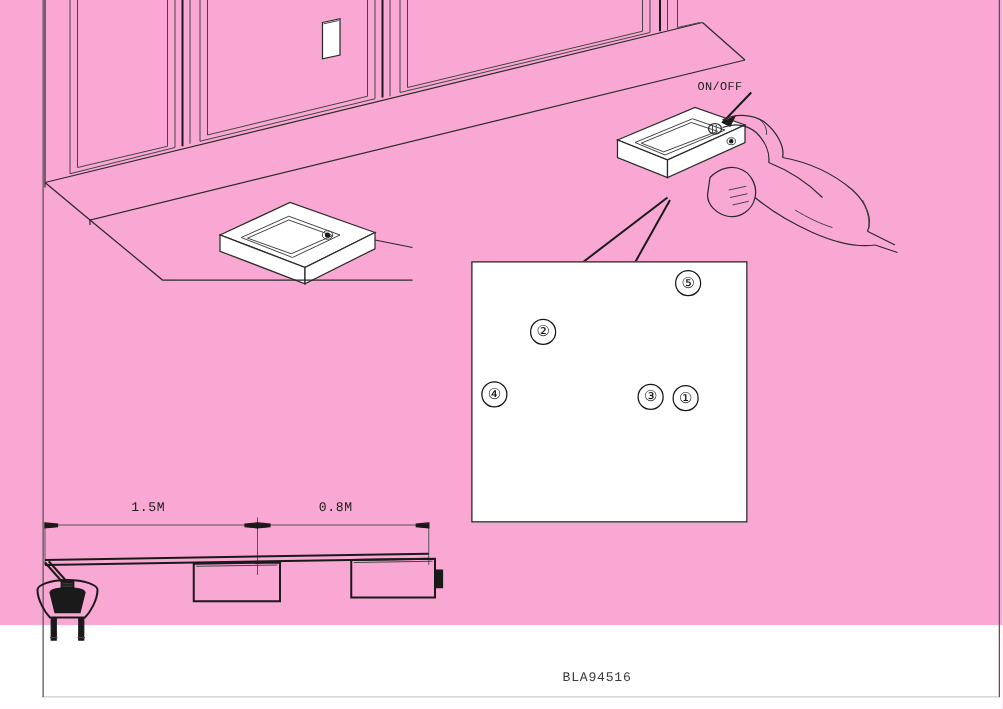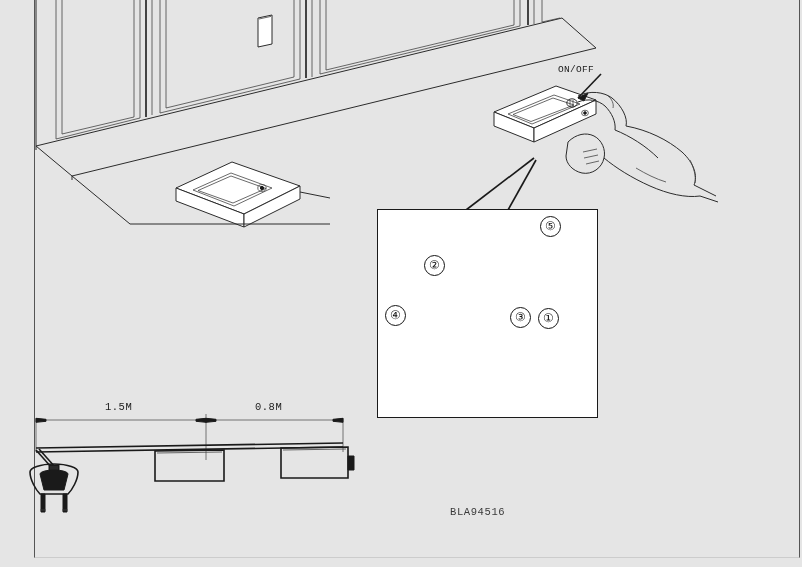--- a/index.html
+++ b/index.html
@@ -1,17 +1,17 @@
 <!DOCTYPE html>
 <html><head>
 <meta charset="utf-8">
 <style>
   html,body{margin:0;padding:0;background:#ffffff;}
   body{width:802px;height:567px;font-family:"Liberation Mono",monospace;overflow:hidden;}
-  #sheet{position:relative;width:802px;height:567px;background:#e5e5e5;}
+  #sheet{position:relative;width:802px;height:500px;background:#f9a8d4;}
   .frame{position:absolute;left:34px;top:0;width:766px;height:558px;border-left:1px solid #555;border-right:1px solid #555;border-bottom:1px solid #ccc;box-sizing:border-box;}
   svg{position:absolute;left:0;top:0;width:802px;height:567px;}
   .ln{fill:none;stroke:#2b2b2b;stroke-width:1;}
   .ln2{fill:none;stroke:#1a1a1a;stroke-width:1.6;}
   .thin{fill:none;stroke:#444;stroke-width:0.8;}
   .dim{fill:none;stroke:#555;stroke-width:0.8;}
   .fillblk{fill:#1a1a1a;stroke:#1a1a1a;stroke-width:1;}
   .wht{fill:#ffffff;stroke:#2b2b2b;stroke-width:1;}
   .lbl{position:absolute;font-family:"Liberation Mono",monospace;color:#1c1c1c;white-space:nowrap;}
   .onoff{font-size:9.5px;letter-spacing:0.3px;}
@@ -270,15 +270,15 @@
 
   <div class="callout" style="left:540px;top:216px;">⑤</div>
   <div class="callout" style="left:424px;top:255px;">②</div>
   <div class="callout" style="left:385px;top:305px;">④</div>
   <div class="callout" style="left:510px;top:307px;">③</div>
   <div class="callout" style="left:538px;top:308px;">①</div>
 
   <div class="lbl dimtxt" style="left:105px;top:401px;">1.5M</div>
   <div class="lbl dimtxt" style="left:255px;top:401px;">0.8M</div>
 
-  <div class="lbl partno" style="left:450px;top:506px;">BLA94516</div>
+  <div class="lbl partno" style="left:450px;top:537px;">BLA94516</div>
 
 </div>
 
 </body></html>

